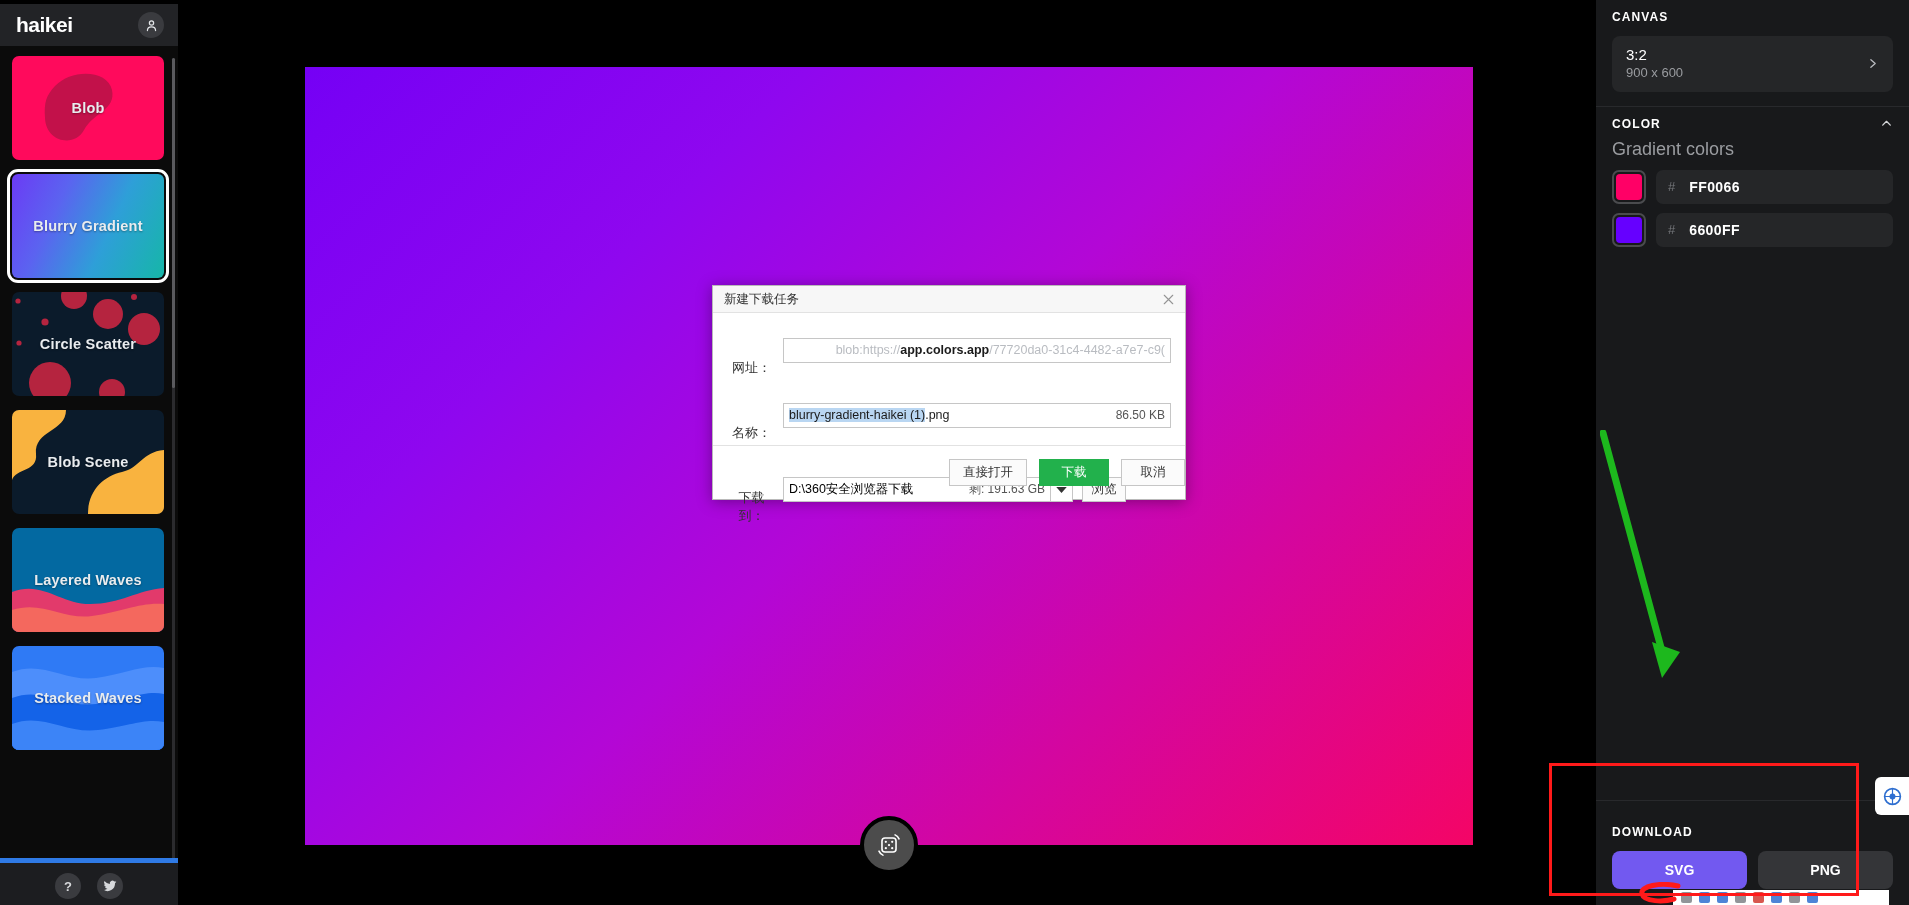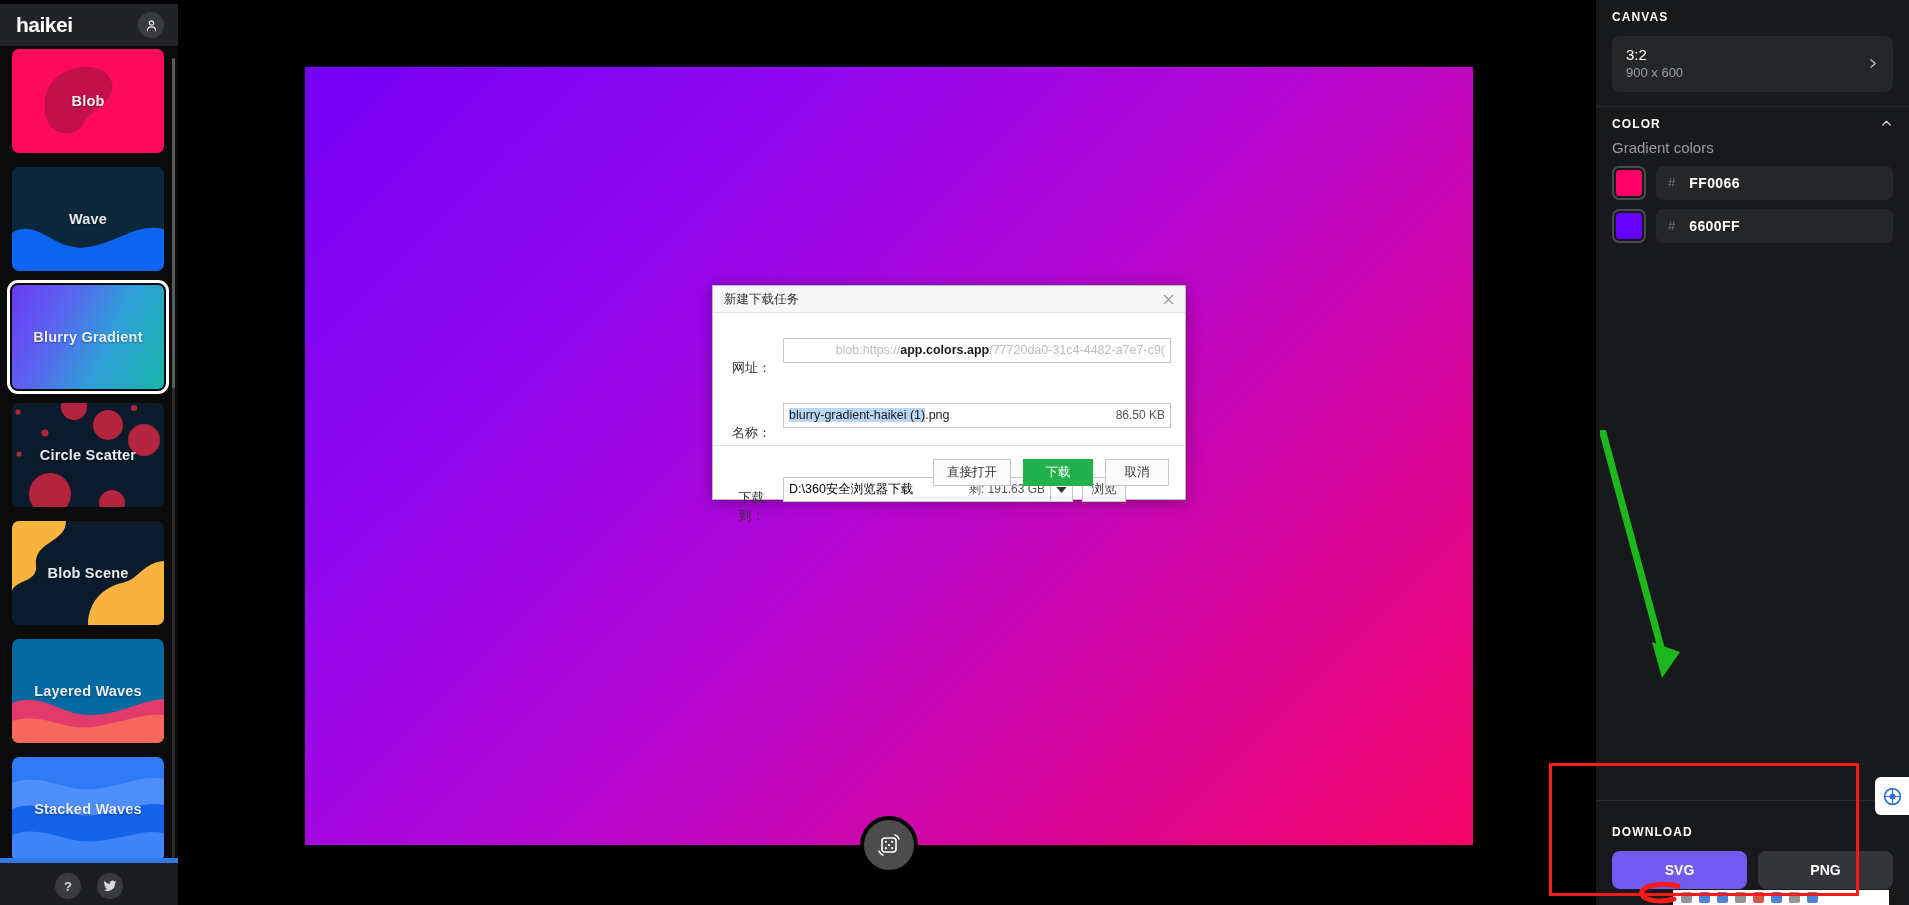--- a/index.html
+++ b/index.html
@@ -21,21 +21,21 @@
     justify-content: space-between; padding: 0 14px 0 16px; flex: 0 0 42px;
   }
   .logo { color: #fff; font-size: 21px; font-weight: 700; letter-spacing: -0.5px; }
   .avatar-btn {
     width: 26px; height: 26px; border-radius: 50%; background: #3a3b3f;
     display: flex; align-items: center; justify-content: center;
   }
   .avatar-btn svg { width: 15px; height: 15px; }
   .sb-scroll {
     flex: 1 1 auto; position: relative; overflow: hidden;
-    padding: 3px 0 0 0;
+    padding: 10px 0 0 0;
   }
   .sb-list { padding: 0 12px; display: flex; flex-direction: column; gap: 14px; }
   .preset {
     position: relative; width: 152px; height: 104px; border-radius: 7px;
     overflow: hidden; display: flex; align-items: center; justify-content: center;
     cursor: pointer; flex: 0 0 auto;
   }
   .preset.selected {
     outline: 3px solid #ffffff; outline-offset: 2px; border-radius: 6px;
   }
@@ -101,21 +101,21 @@
   .chev-up { width: 13px; height: 13px; }
   .canvas-card {
     margin-top: 12px; background: #252628; border-radius: 8px;
     padding: 10px 14px; display: flex; align-items: center; justify-content: space-between;
     cursor: pointer;
   }
   .cc-ratio { font-size: 15px; font-weight: 400; color: #fff; line-height: 1.25; }
   .cc-dim { font-size: 13px; color: #9a9ca0; line-height: 1.3; }
   .chev-right { width: 13px; height: 15px; }
   .divider { height: 1px; background: #28292c; }
-  .sub-label { font-size: 15px; color: #9a9ca0; margin-top: 8px; margin-bottom: 10px; }
+  .sub-label { font-size: 18px; color: #9a9ca0; margin-top: 8px; margin-bottom: 10px; }
   .color-row { display: flex; align-items: center; gap: 10px; margin-bottom: 9px; }
   .swatch-box {
     width: 34px; height: 34px; border-radius: 7px; border: 2px solid #4a4b4e;
     padding: 2px; cursor: pointer;
   }
   .swatch { width: 100%; height: 100%; border-radius: 4px; }
   .hex-field {
     flex: 1; height: 34px; background: #252628; border-radius: 7px;
     display: flex; align-items: center; padding: 0 12px; gap: 14px; cursor: text;
   }
@@ -162,21 +162,21 @@
     width: 22px; height: 25px; border: 1px solid #c6c6c6; border-left: none;
     background: #fff; display: flex; align-items: center; justify-content: center; cursor: pointer;
   }
   .browse-btn {
     margin-left: 9px; width: 44px; height: 25px; border: 1px solid #c6c6c6;
     background: #fbfbfb; display: flex; align-items: center; justify-content: center;
     font-size: 12.5px; color: #333; cursor: pointer;
   }
   .dlg-footer {
     height: 54px; border-top: 1px solid #e2e2e2; background: #fff;
-    display: flex; align-items: center; justify-content: flex-end; gap: 12px; padding-right: 16px;
+    display: flex; align-items: center; justify-content: flex-end; gap: 12px; 
   }
   .btn {
     height: 27px; min-width: 64px; padding: 0 13px; font-size: 12.5px;
     display: flex; align-items: center; justify-content: center; cursor: pointer;
     border: 1px solid #c6c6c6; background: #fbfbfb; color: #333;
   }
   .btn-primary { background: #22b14c; border-color: #22b14c; color: #fff; min-width: 70px; }
 
   
   .anno-rect {
@@ -222,26 +222,20 @@
     <div class="sb-scroll">
       <div class="sb-list">
 
         <div class="preset" style="background:#FF0A5C;">
           <svg viewBox="0 0 152 104" preserveAspectRatio="none">
             <path d="M43 30 C60 12, 96 14, 100 34 C104 54, 82 56, 72 74 C62 92, 34 86, 33 62 C32 46, 34 40, 43 30 Z" fill="#C2114A"></path>
           </svg>
           <span class="preset-label">Blob</span>
         </div>
 
-        <div class="preset" style="background:#0B2739;">
-          <svg viewBox="0 0 152 104" preserveAspectRatio="none">
-            <path d="M0 66 C26 50, 42 86, 76 80 C110 74, 124 56, 152 62 L152 104 L0 104 Z" fill="#0B64F2"></path>
-          </svg>
-          <span class="preset-label">Wave</span>
-        </div>
 
         <div class="preset selected" style="background:linear-gradient(115deg,#6B3BF5 0%,#5B63F0 30%,#2E9FD8 62%,#16B6A8 100%);">
           <span class="preset-label">Blurry Gradient</span>
         </div>
 
         <div class="preset" style="background:#0B1B2B;">
           <svg viewBox="0 0 152 104" preserveAspectRatio="none">
             <circle cx="62" cy="4" r="13" fill="#B5243F"></circle>
             <circle cx="96" cy="22" r="15" fill="#B5243F"></circle>
             <circle cx="132" cy="37" r="16" fill="#B5243F"></circle>

